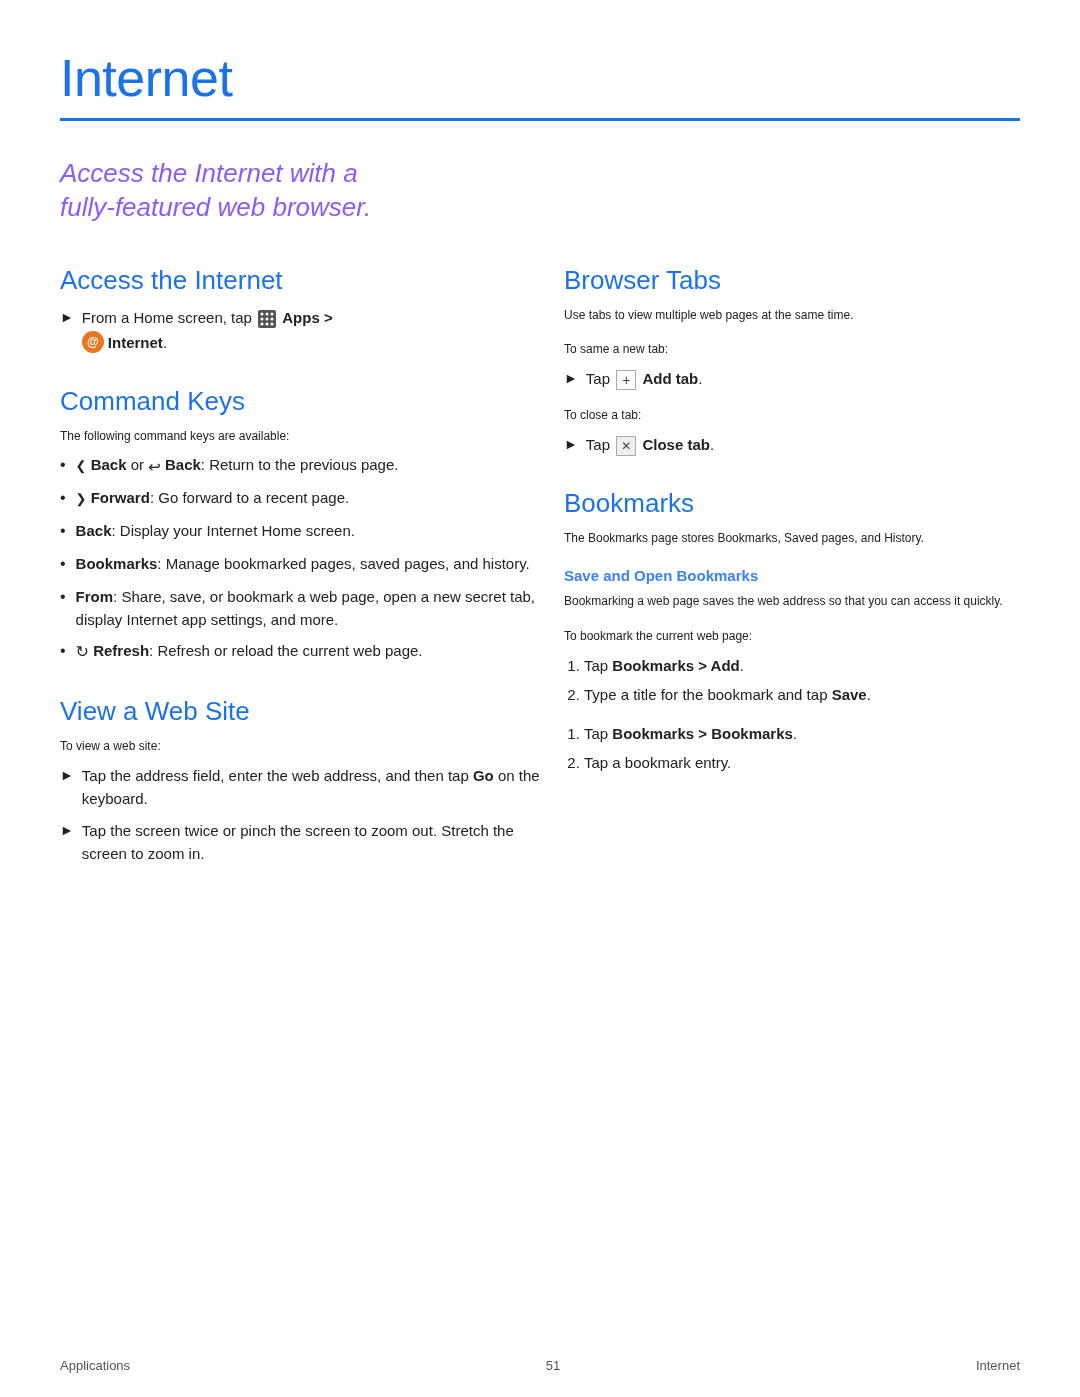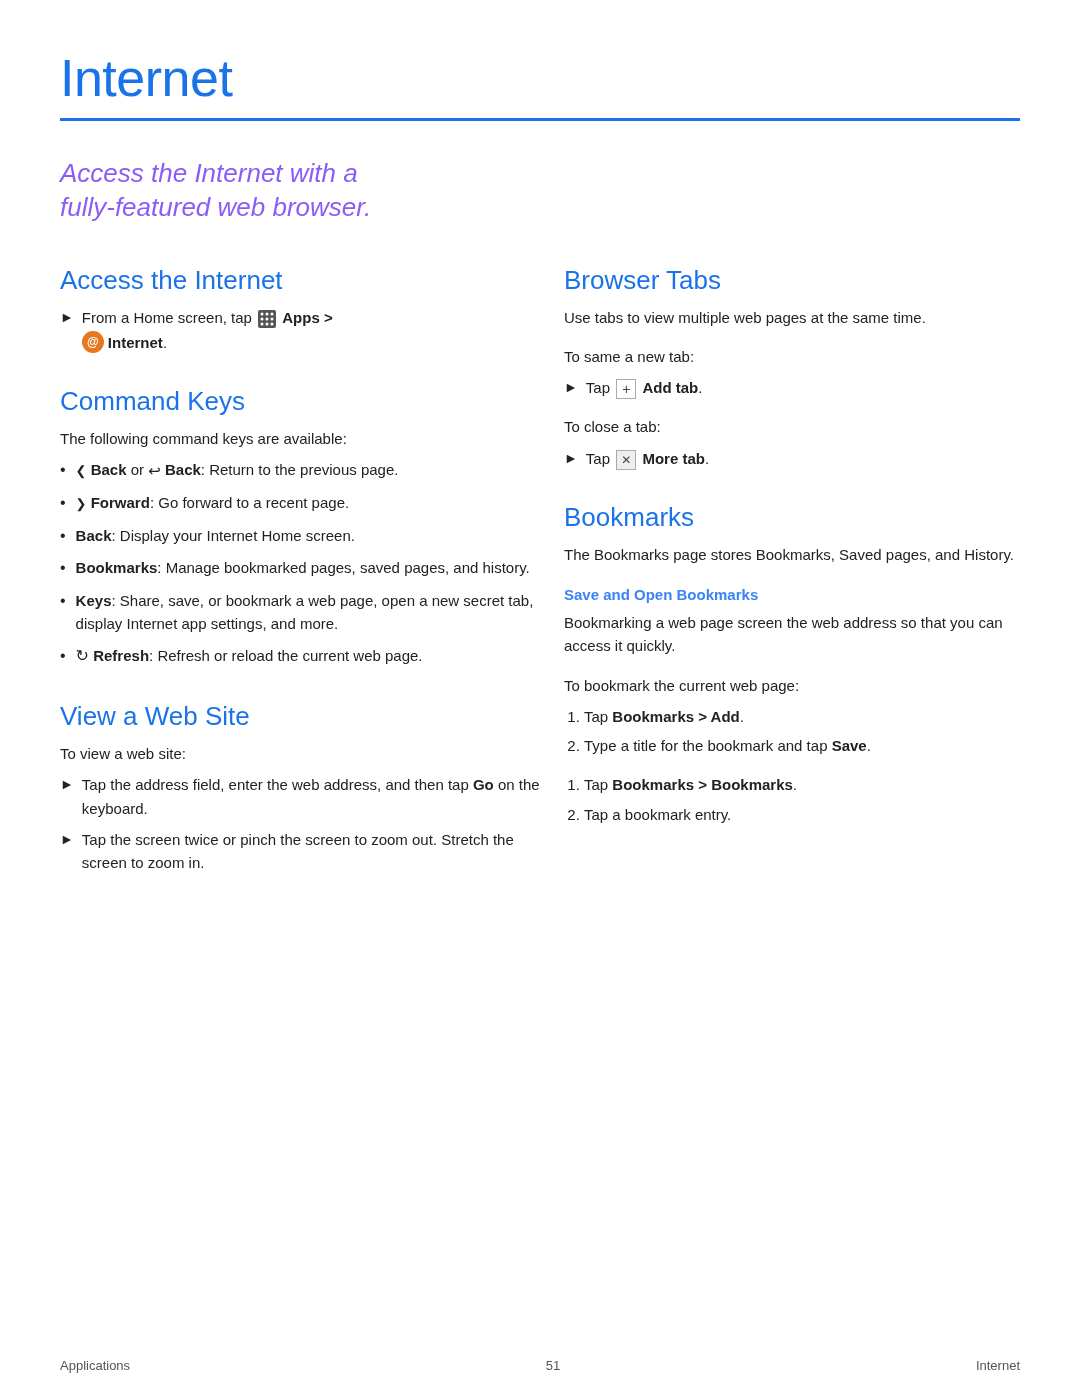--- a/index.html
+++ b/index.html
@@ -56,21 +56,21 @@
       margin-bottom: 8px;
     }
     .tagline {
       font-size: 26px;
       font-style: italic;
       color: #8b5cf6;
       line-height: 1.3;
       margin-bottom: 30px;
     }
     p {
-      font-size: 15px;
+      font-size: 12px;
       line-height: 1.55;
       margin-bottom: 8px;
       color: #222;
     }
     .bullet-arrow {
       display: flex;
       align-items: flex-start;
       margin-bottom: 8px;
       font-size: 15px;
       line-height: 1.55;
@@ -220,21 +220,21 @@
           <span><b>Back</b>: Display your Internet Home screen.</span>
         </div>
 
         <div class="bullet-dot">
           <span class="dot">•</span>
           <span><b>Bookmarks</b>: Manage bookmarked pages, saved pages, and history.</span>
         </div>
 
         <div class="bullet-dot">
           <span class="dot">•</span>
-          <span><b>Keys</b>: Share, save, or bookmark a web page, open a new secret tab, display Internet app settings, and more.</span>
+          <span><b>From</b>: Share, save, or bookmark a web page, open a new secret tab, display Internet app settings, and more.</span>
         </div>
 
         <div class="bullet-dot">
           <span class="dot">•</span>
           <span>
             <span style="display:inline-block;vertical-align:middle;font-size:16px;">↻</span>
             <b> Refresh</b>: Refresh or reload the current web page.
           </span>
         </div>
       </div>
@@ -265,32 +265,32 @@
           <span class="arrow">►</span>
           <span>
             Tap <span class="add-tab-btn">+</span> <b>Add tab</b>.
           </span>
         </div>
         <div class="spacer"></div>
         <p>To close a tab:</p>
         <div class="bullet-arrow">
           <span class="arrow">►</span>
           <span>
-            Tap <span class="close-tab-btn">✕</span> <b>More tab</b>.
+            Tap <span class="close-tab-btn">✕</span> <b>Close tab</b>.
           </span>
         </div>
       </div>
 
       <div class="section" style="margin-top: 24px;">
         <div class="section-title">Bookmarks</div>
         <p>The Bookmarks page stores Bookmarks, Saved pages, and History.</p>
 
         <div style="margin-top: 20px;">
           <div class="section-subtitle">Save and Open Bookmarks</div>
-          <p>Bookmarking a web page screen the web address so that you can access it quickly.</p>
+          <p>Bookmarking a web page saves the web address so that you can access it quickly.</p>
           <div class="spacer"></div>
           <p>To bookmark the current web page:</p>
           <ol class="numbered">
             <li>Tap <b>Bookmarks &gt; Add</b>.</li>
             <li>Type a title for the bookmark and tap <b>Save</b>.</li>
           </ol>
           <div class="spacer"></div>
           <ol class="numbered">
             <li>Tap <b>Bookmarks &gt; Bookmarks</b>.</li>
             <li>Tap a bookmark entry.</li>

